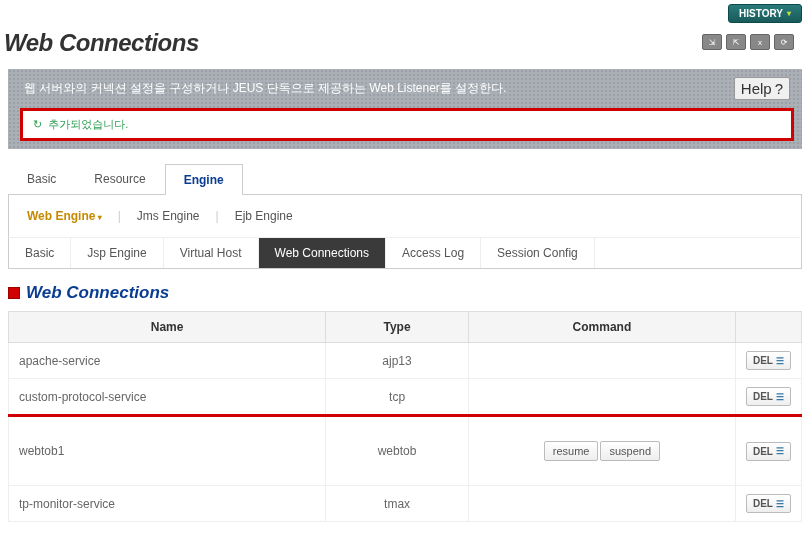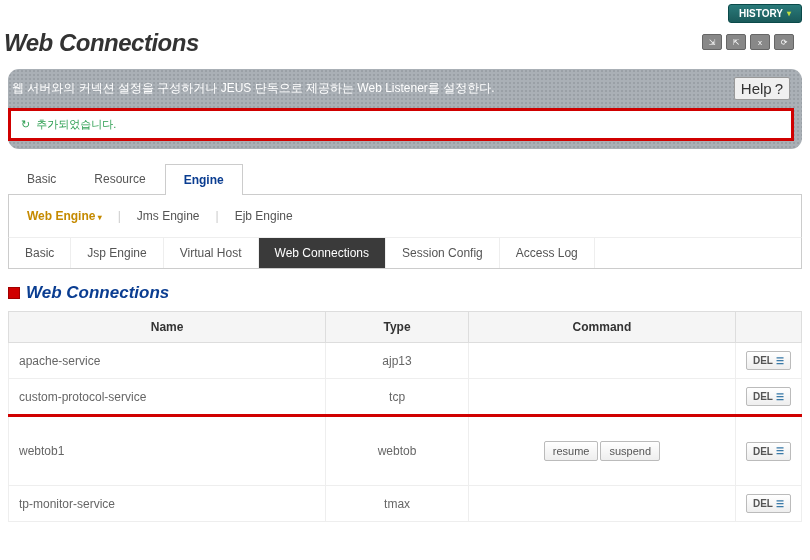--- a/index.html
+++ b/index.html
@@ -3,21 +3,21 @@
 <meta charset="utf-8">
 <style>
 * { margin: 0; padding: 0; box-sizing: border-box; }
 body { font-family: Arial, sans-serif; font-size: 12px; color: #333; background: #fff; width: 810px; }
 .header-row { display: flex; justify-content: space-between; align-items: flex-start; padding: 4px 8px 0 8px; }
 .page-title { font-size: 24px; font-weight: bold; color: #333; padding: 6px 0 8px 4px; font-style: italic; letter-spacing: -0.5px; }
 .history-btn { background: linear-gradient(#2a7a7a, #1a5a5a); color: #fff; font-size: 10px; font-weight: bold; padding: 3px 10px; border-radius: 3px; display: inline-flex; align-items: center; gap: 4px; border: 1px solid #0a4a4a; }
 .history-btn .chev { font-size: 8px; color: #c0e040; }
 .top-icons { display: flex; gap: 4px; justify-content: flex-end; padding: 0 8px 4px 0; }
 .top-icon { width: 20px; height: 16px; background: #888; border-radius: 2px; display: inline-flex; align-items: center; justify-content: center; color: #fff; font-size: 8px; border: 1px solid #666; }
-.info-banner { margin: 4px 8px; background: #aab0b6; background-image: radial-gradient(circle, #9aa0a6 1px, transparent 1px); background-size: 4px 4px; padding: 6px 8px 8px 0; border-radius: 11px; }
+.info-banner { margin: 4px 8px; background: #aab0b6; background-image: radial-gradient(circle, #9aa0a6 1px, transparent 1px); background-size: 4px 4px; padding: 6px 8px 8px 12px; border-radius: 0; }
 .info-banner-text { color: #fff; font-size: 12px; padding: 2px 4px; display: flex; justify-content: space-between; align-items: center; }
 .help-btn { background: #f0f0f0; border: 1px solid #999; color: #333; font-size: 15px; padding: 2px 6px; border-radius: 2px; display: inline-flex; align-items: center; gap: 3px; }
 .notif-box { background: #fff; border: 3px solid #d00000; margin-top: 6px; padding: 6px 10px; display: flex; align-items: center; gap: 6px; }
 .notif-icon { color: #2a9d4f; font-size: 11px; }
 .notif-text { color: #2a9d4f; font-size: 11px; }
 .tabs1 { display: flex; margin: 14px 8px 0 8px; border-bottom: 1px solid #ccc; }
 .tab1 { padding: 8px 18px; font-size: 12px; color: #555; border: 1px solid transparent; border-bottom: none; cursor: pointer; }
 .tab1.active { border-color: #ccc; background: #fff; font-weight: bold; color: #0a3d91; position: relative; top: 1px; }
 .tabs2 { display: flex; margin: 0 8px; padding: 10px 8px; border-left: 1px solid #ccc; border-right: 1px solid #ccc; gap: 4px; }
 .tab2 { padding: 4px 10px; font-size: 12px; color: #555; cursor: pointer; }
@@ -92,22 +92,22 @@
     <span class="sep">|</span>
     <span class="tab2">Jms Engine</span>
     <span class="sep">|</span>
     <span class="tab2">Ejb Engine</span>
   </div>
 <div class="tabs3" id="tabs3">
     <div class="tab3">Basic</div>
     <div class="tab3">Jsp Engine</div>
     <div class="tab3">Virtual Host</div>
     <div class="tab3 active">Web Connections</div>
+    <div class="tab3">Access Log</div>
     <div class="tab3">Session Config</div>
-    <div class="tab3">Access Log</div>
   </div>
 
 <div class="section-title">
   <span class="sq"></span>
   <span class="txt">Web Connections</span>
 </div>
 
 <table class="data-table">
   <thead>
     <tr>

